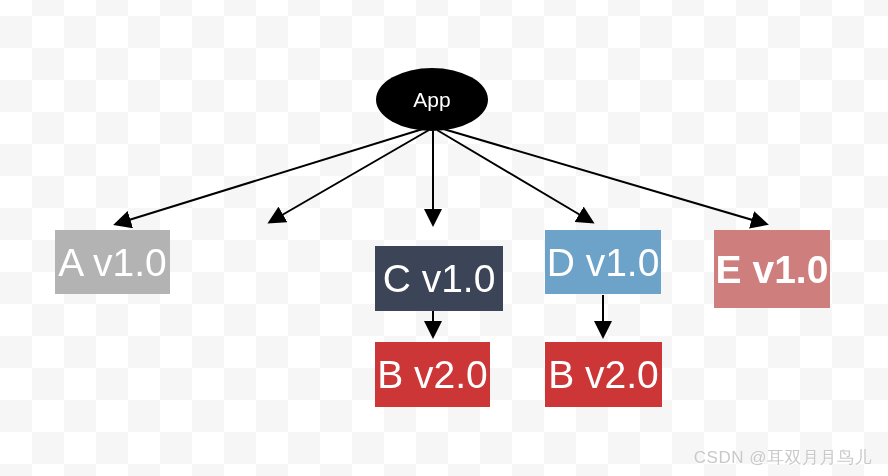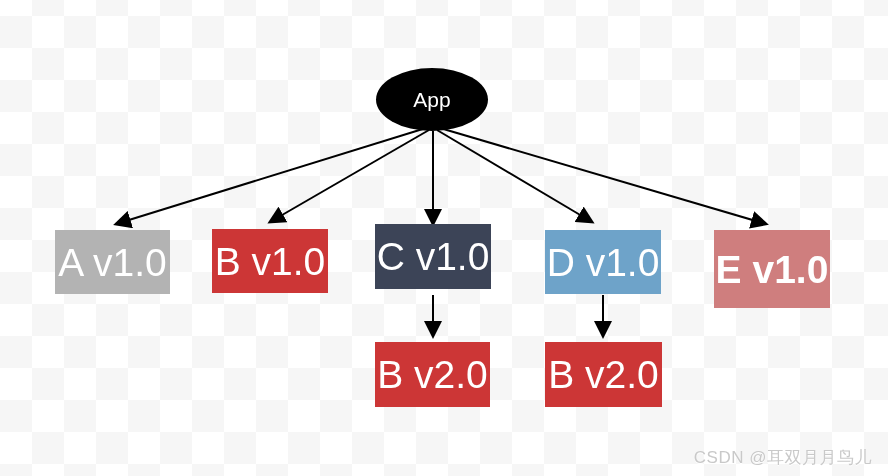--- a/index.html
+++ b/index.html
@@ -60,23 +60,22 @@
     <line x1="437" y1="130" x2="592" y2="222" stroke="#000" stroke-width="2" marker-end="url(#arrow)"></line>
     <line x1="440" y1="128" x2="766" y2="224" stroke="#000" stroke-width="2" marker-end="url(#arrow)"></line>
     <line x1="433" y1="295" x2="433" y2="336" stroke="#000" stroke-width="2" marker-end="url(#arrow)"></line>
     <line x1="603" y1="295" x2="603" y2="336" stroke="#000" stroke-width="2" marker-end="url(#arrow)"></line>
   </svg>
 
   <div class="node ellipse" style="left: 376px; top: 68px; width: 112px; height: 63px; background-color: rgb(0, 0, 0);">App</div>
 
   <div class="node" style="left: 55px; top: 230px; width: 115px; height: 64px; background-color: rgb(179, 179, 179);">A v1.0</div>
 
-  <div class="node" style="left: 212px; top: 229px; width: 116px; height: 64px; background-color: rgb(204, 54, 54);">B v1.0</div>
 
-  <div class="node" style="left: 375px; top: 224px; width: 116px; height: 65px; background-color: rgb(60, 68, 87);">C v1.0</div>
+  <div class="node" style="left: 375px; top: 246px; width: 128px; height: 65px; background-color: rgb(60, 68, 87);">C v1.0</div>
 
   <div class="node" style="left: 545px; top: 230px; width: 116px; height: 64px; background-color: rgb(110, 163, 201);">D v1.0</div>
 
   <div class="node" style="left: 714px; top: 230px; width: 116px; height: 78px; background-color: rgb(207, 126, 126); font-weight: bold;">E v1.0</div>
 
   <div class="node" style="left: 375px; top: 342px; width: 115px; height: 65px; background-color: rgb(204, 54, 54);">B v2.0</div>
 
   <div class="node" style="left: 545px; top: 342px; width: 117px; height: 65px; background-color: rgb(204, 54, 54);">B v2.0</div>
 
   <div class="watermark">CSDN @耳双月月鸟儿</div>

